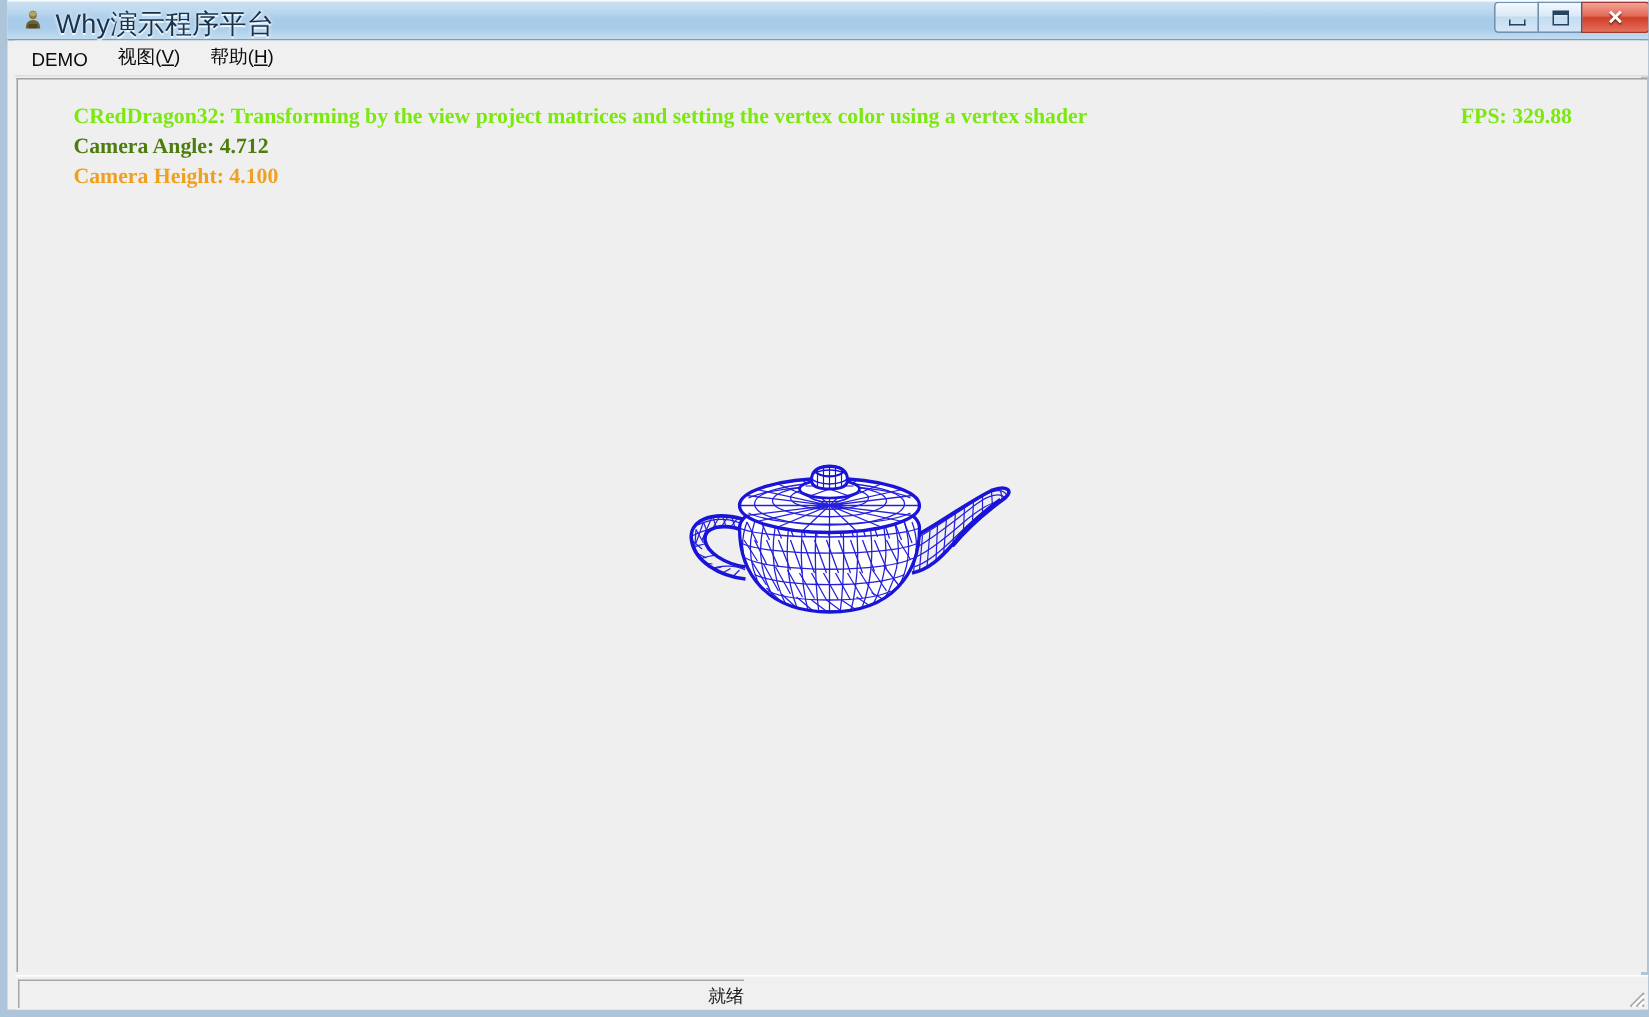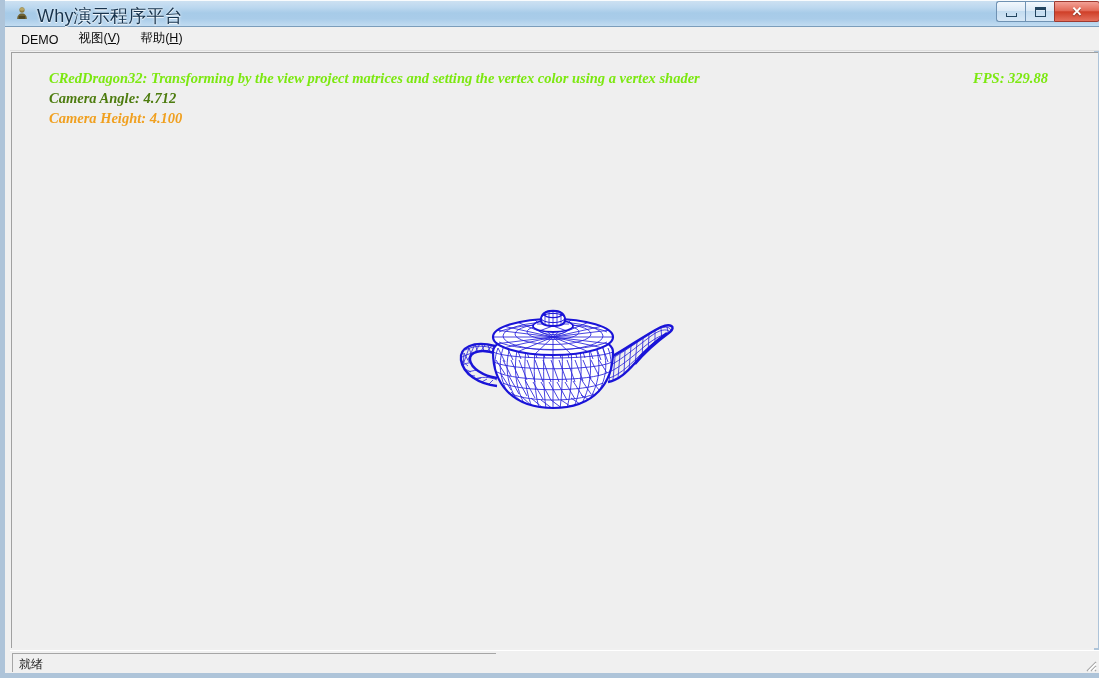--- a/index.html
+++ b/index.html
@@ -138,21 +138,20 @@
   #viewport {
     position: absolute;
     left: 6px; top: 52px;
     width: 1087px;
     height: 596px;
     background: #efefef;
     border-top: 1px solid #a0a0a0;
     border-left: 1px solid #a0a0a0;
     box-sizing: border-box;
     overflow: hidden;
-    font-style: italic;
   }
   .hud-line {
     position: absolute;
     font-family: "Liberation Serif", serif;
     font-weight: bold;
     font-size: 14.5px;
     white-space: nowrap;
   }
   #hud-title { left: 37px; top: 17px; color: #7ce810; }
   #hud-fps   { right: 50px; top: 17px; color: #7ce810; text-align: center; }
@@ -181,20 +180,21 @@
     position: absolute;
     top: 2px;
     height: 19px;
     box-sizing: border-box;
     border-left: 1px solid #a6a6a6;
     border-top: 1px solid #a6a6a6;
     font-size: 12px;
     color: #1a1a1a;
     padding: 2px 0 0 6px;
     white-space: nowrap;
+    text-align: right;
   }
   #pane-ready { left: 2px; width: 484px; }
   #pane-class { left: 488px; width: 560px; }
   .resize-grip {
     position: absolute;
     right: 2px; bottom: 1px;
     width: 15px; height: 15px;
   }
 </style>
 </head>

